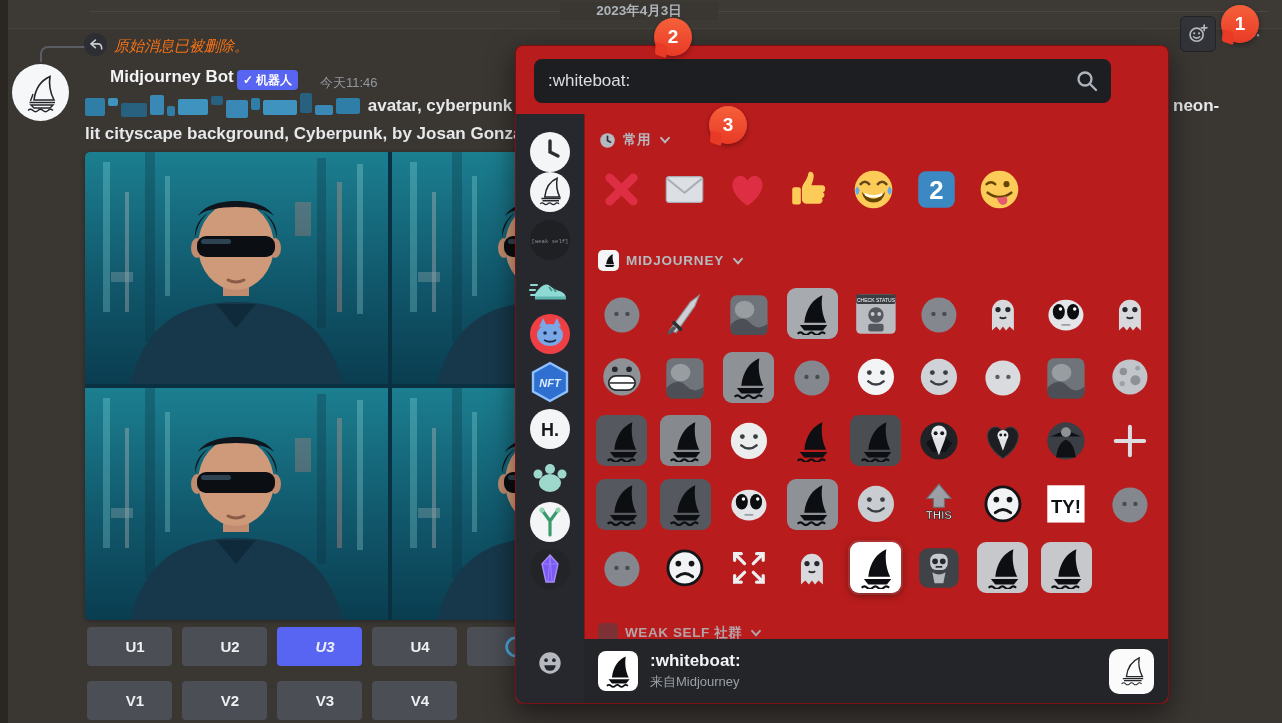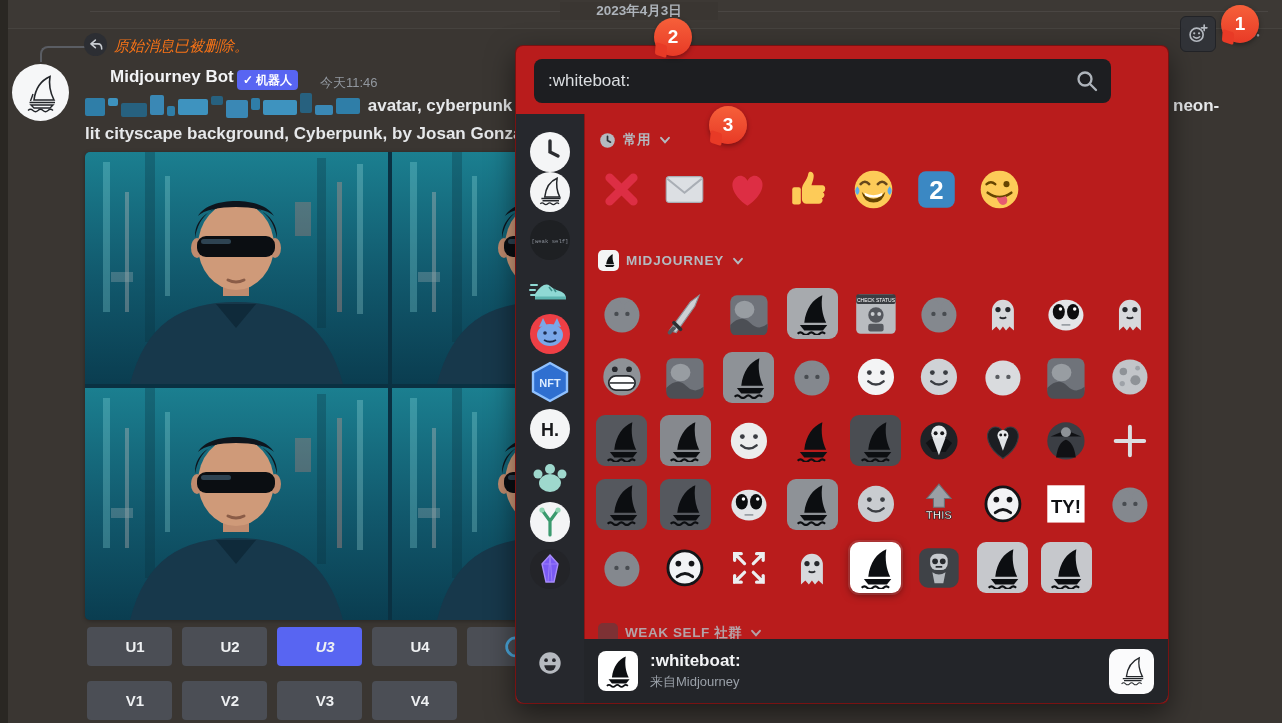--- a/index.html
+++ b/index.html
@@ -227,21 +227,21 @@
           </svg></div>
         <div class="rail-icon" style="top: 199px;"><svg viewBox="0 0 42 42" width="100%" height="100%">
             <circle cx="21" cy="21" r="20" fill="#ee3f45"></circle>
             <polygon points="10,14 14,5 18,13" fill="#7aa7e8"></polygon>
             <polygon points="32,14 28,5 24,13" fill="#7aa7e8"></polygon>
             <ellipse cx="21" cy="22" rx="13" ry="11" fill="#7aa7e8"></ellipse>
             <circle cx="16" cy="20" r="1.8" fill="#1d2c4d"></circle>
             <circle cx="26" cy="20" r="1.8" fill="#1d2c4d"></circle>
             <path d="M15 27 q6 3.5 12 0" stroke="#1d2c4d" stroke-width="1.8" fill="none"></path>
           </svg></div>
-        <div class="rail-icon" style="top: 247px;"><svg viewBox="0 0 42 42" width="100%" height="100%">
+        <div class="rail-icon" style="top: 247px; font-style: italic;"><svg viewBox="0 0 42 42" width="100%" height="100%">
             <polygon points="21,2 38,11.5 38,30.5 21,40 4,30.5 4,11.5" fill="#2f6fd0" stroke="#8fc1ff" stroke-width="2.4"></polygon>
             <text x="21" y="26" font-size="11" font-weight="bold" fill="#dcecff" text-anchor="middle" font-family="Liberation Sans,sans-serif">NFT</text>
           </svg></div>
         <div class="rail-icon" style="top: 294px;"><svg viewBox="0 0 42 42" width="100%" height="100%">
             <circle cx="21" cy="21" r="20" fill="#f4f5f6"></circle>
             <text x="21" y="28" font-size="18" font-weight="bold" fill="#17181b" text-anchor="middle" font-family="Liberation Sans,sans-serif">H.</text>
           </svg></div>
         <div class="rail-icon" style="top: 343px;"><svg viewBox="0 0 42 42" width="100%" height="100%">
             <ellipse cx="21" cy="26" rx="11" ry="9" fill="#9ed8cd"></ellipse>
             <circle cx="9" cy="17" r="4.5" fill="#9ed8cd"></circle>

